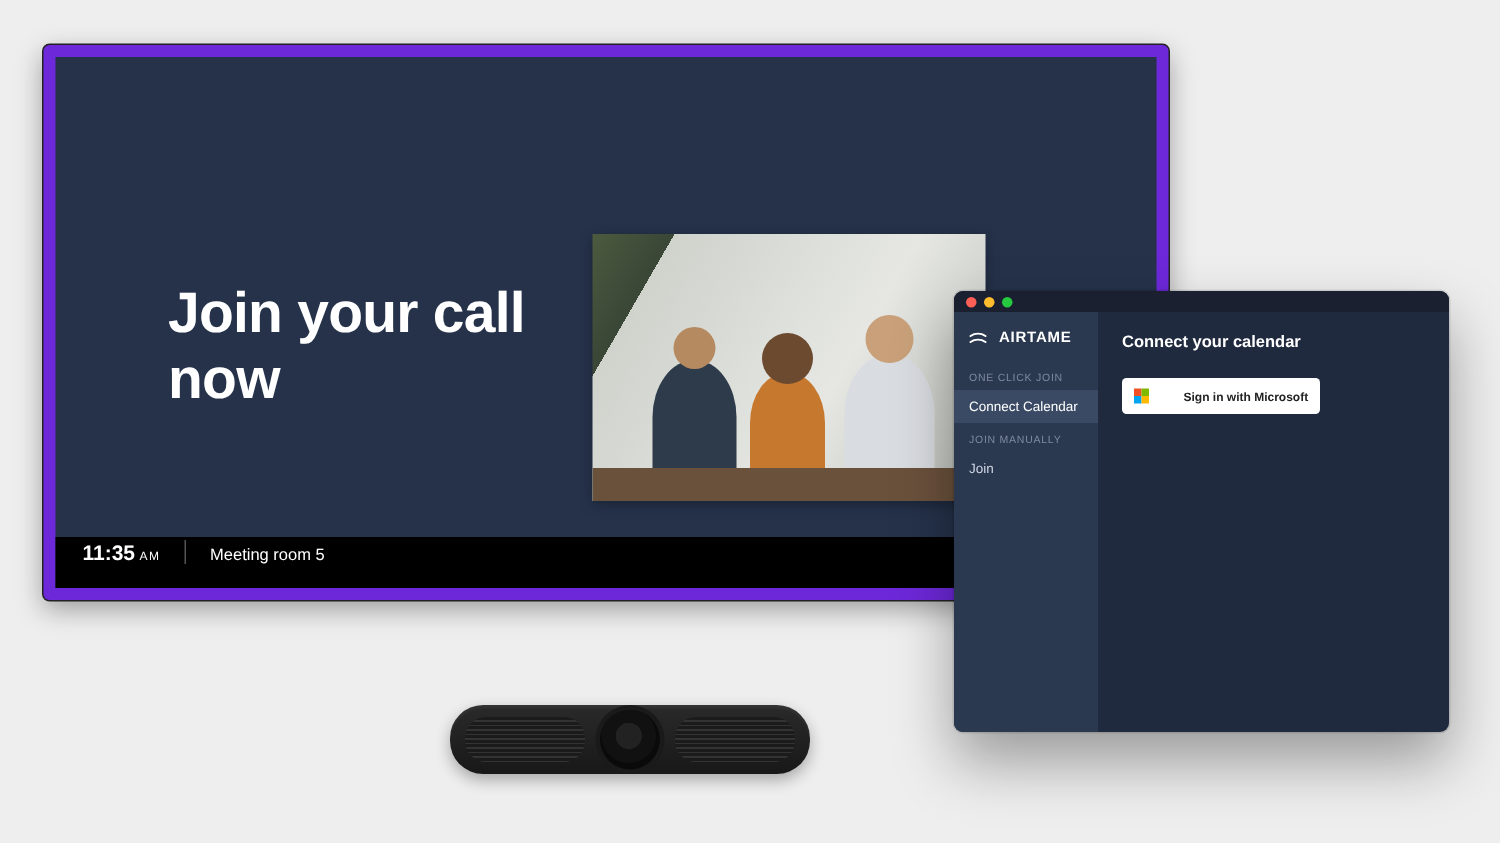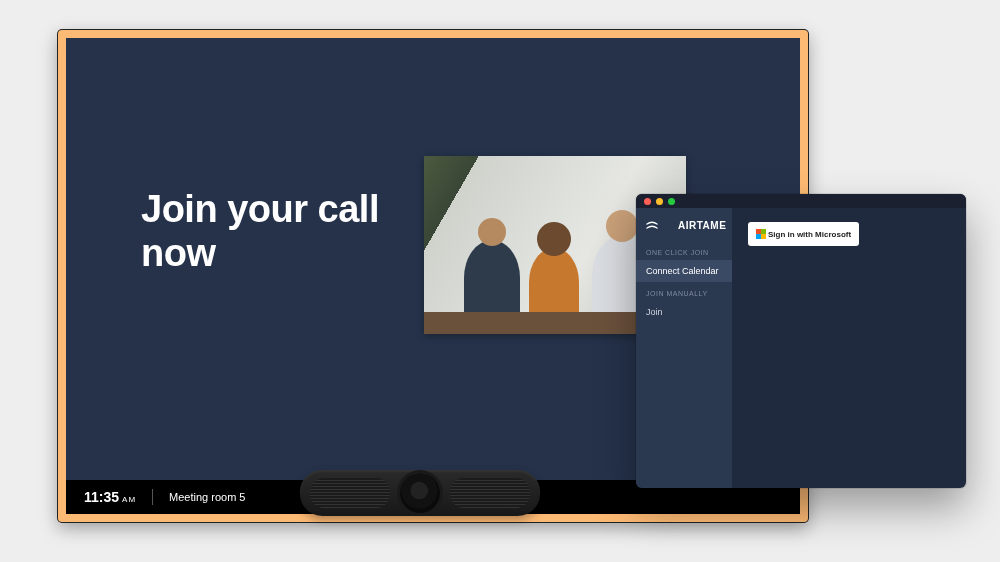--- a/index.html
+++ b/index.html
@@ -8,25 +8,25 @@
     height: 562px;
     background: #eeeeee;
     font-family: -apple-system, BlinkMacSystemFont, "Segoe UI", Helvetica, Arial, sans-serif;
     position: relative;
     overflow: hidden;
   }
 
   
   .tv {
     position: absolute;
-    left: 58px;
+    left: 29px;
     top: 30px;
     width: 750px;
-    height: 492px;
-    background: #fdba74;
+    height: 370px;
+    background: #6d28d9;
     border-radius: 4px;
     box-shadow: 0 0 0 1px #222, 0 6px 18px rgba(0,0,0,.35);
     overflow: hidden;
   }
   .tv-inner {
     position: absolute;
     inset: 8px;
     background: #25324a;
   }
   .tv-headline {
@@ -58,23 +58,23 @@
   .p3 { left: 168px; width: 60px; height: 80px; background: #d9dce0; }
   .p3::before { content:''; position:absolute; top:-26px; left:14px; width:32px; height:32px; border-radius:50%; background:#c9a079; }
   .table { position:absolute; left:0; right:0; bottom:0; height:22px; background:#6a513c; }
 
   .tv-bar {
     position: absolute;
     left: 8px; right: 8px; bottom: 8px;
     height: 34px;
     background: #000;
     display: flex;
-    align-items: center;
+    align-items: flex-end;
     color: #fff;
-    padding: 4px 18px;
+    padding: 16px 18px;
     font-size: 11px;
   }
   .tv-time { display:flex; align-items: baseline; gap:3px; }
   .tv-time .hhmm { font-size: 14px; font-weight: 600; }
   .tv-time .ampm { font-size: 8px; letter-spacing: 1px; }
   .tv-bar .divider { width:1px; height:16px; background:#555; margin:0 16px; }
 
   
   .speaker {
     position: absolute;
@@ -128,21 +128,21 @@
   .tl.yellow { background:#ffbd2e; }
   .tl.green { background:#27c93f; }
 
   .win-body { display:flex; height: calc(100% - 14px); }
   .sidebar {
     width: 96px;
     background: #2a3850;
     padding: 12px 0 0 0;
     font-size: 9px;
   }
-  .brand { display:flex; align-items:center; gap:20px; padding: 0 10px 10px; color:#fff; font-weight:700; font-size:10px; letter-spacing:.5px; }
+  .brand { display:flex; align-items:center; gap:8px; padding: 0 10px 10px; color:#fff; font-weight:700; font-size:10px; letter-spacing:.5px; }
   .brand svg { flex-shrink:0; }
   .sec-label { font-size:7px; letter-spacing:.5px; color:#7f8aa1; padding: 8px 10px 4px; text-transform: uppercase; }
   .nav-item {
     padding: 6px 10px;
     color:#cfd6e4;
     cursor: pointer;
   }
   .nav-item.active { background:#3a4a65; color:#fff; }
 
   .main {
@@ -152,21 +152,21 @@
   .main h2 { font-size: 11px; font-weight:600; color:#fff; margin-bottom: 18px; }
   .hint { font-size: 9px; line-height:1.5; color:#b4bdcf; margin-bottom: 14px; }
   .btn-row { display:flex; gap:8px; }
   .btn {
     background:#fff;
     color:#222;
     border-radius:3px;
     font-size:8px;
     font-weight:600;
     padding: 7px 8px;
-    display:flex; align-items:center; gap:2px;
+    display:flex; align-items:center; gap:23px;
     cursor:pointer;
     white-space: nowrap;
   }
   .icon-box { width:10px; height:10px; display:flex; flex-wrap:wrap; }
   .ms .q { width:5px; height:5px; }
   .ms .q1{background:#f25022;} .ms .q2{background:#7fba00;} .ms .q3{background:#00a4ef;} .ms .q4{background:#ffb900;}
   .g svg { width:11px; height:11px; }
 </style>
 </head>
 <body>
@@ -210,20 +210,21 @@
           <path d="M1 7 C4 5 8 5 11 7" stroke="#fff" stroke-width="1.4" fill="none" stroke-linecap="round"></path>
         </svg>
         <span>AIRTAME</span>
       </div>
       <div class="sec-label">ONE CLICK JOIN</div>
       <div class="nav-item active">Connect Calendar</div>
       <div class="sec-label">JOIN MANUALLY</div>
       <div class="nav-item">Join</div>
     </div>
     <div class="main">
+      <h2>Connect your calendar</h2>
       <div class="btn-row">
         <div class="btn">
           <span class="icon-box ms">
             <span class="q q1"></span>
               <span class="q q2"></span>
               <span class="q q3"></span>
               <span class="q q4"></span>
           </span>
           <span>Sign in with Microsoft</span>
         </div>

